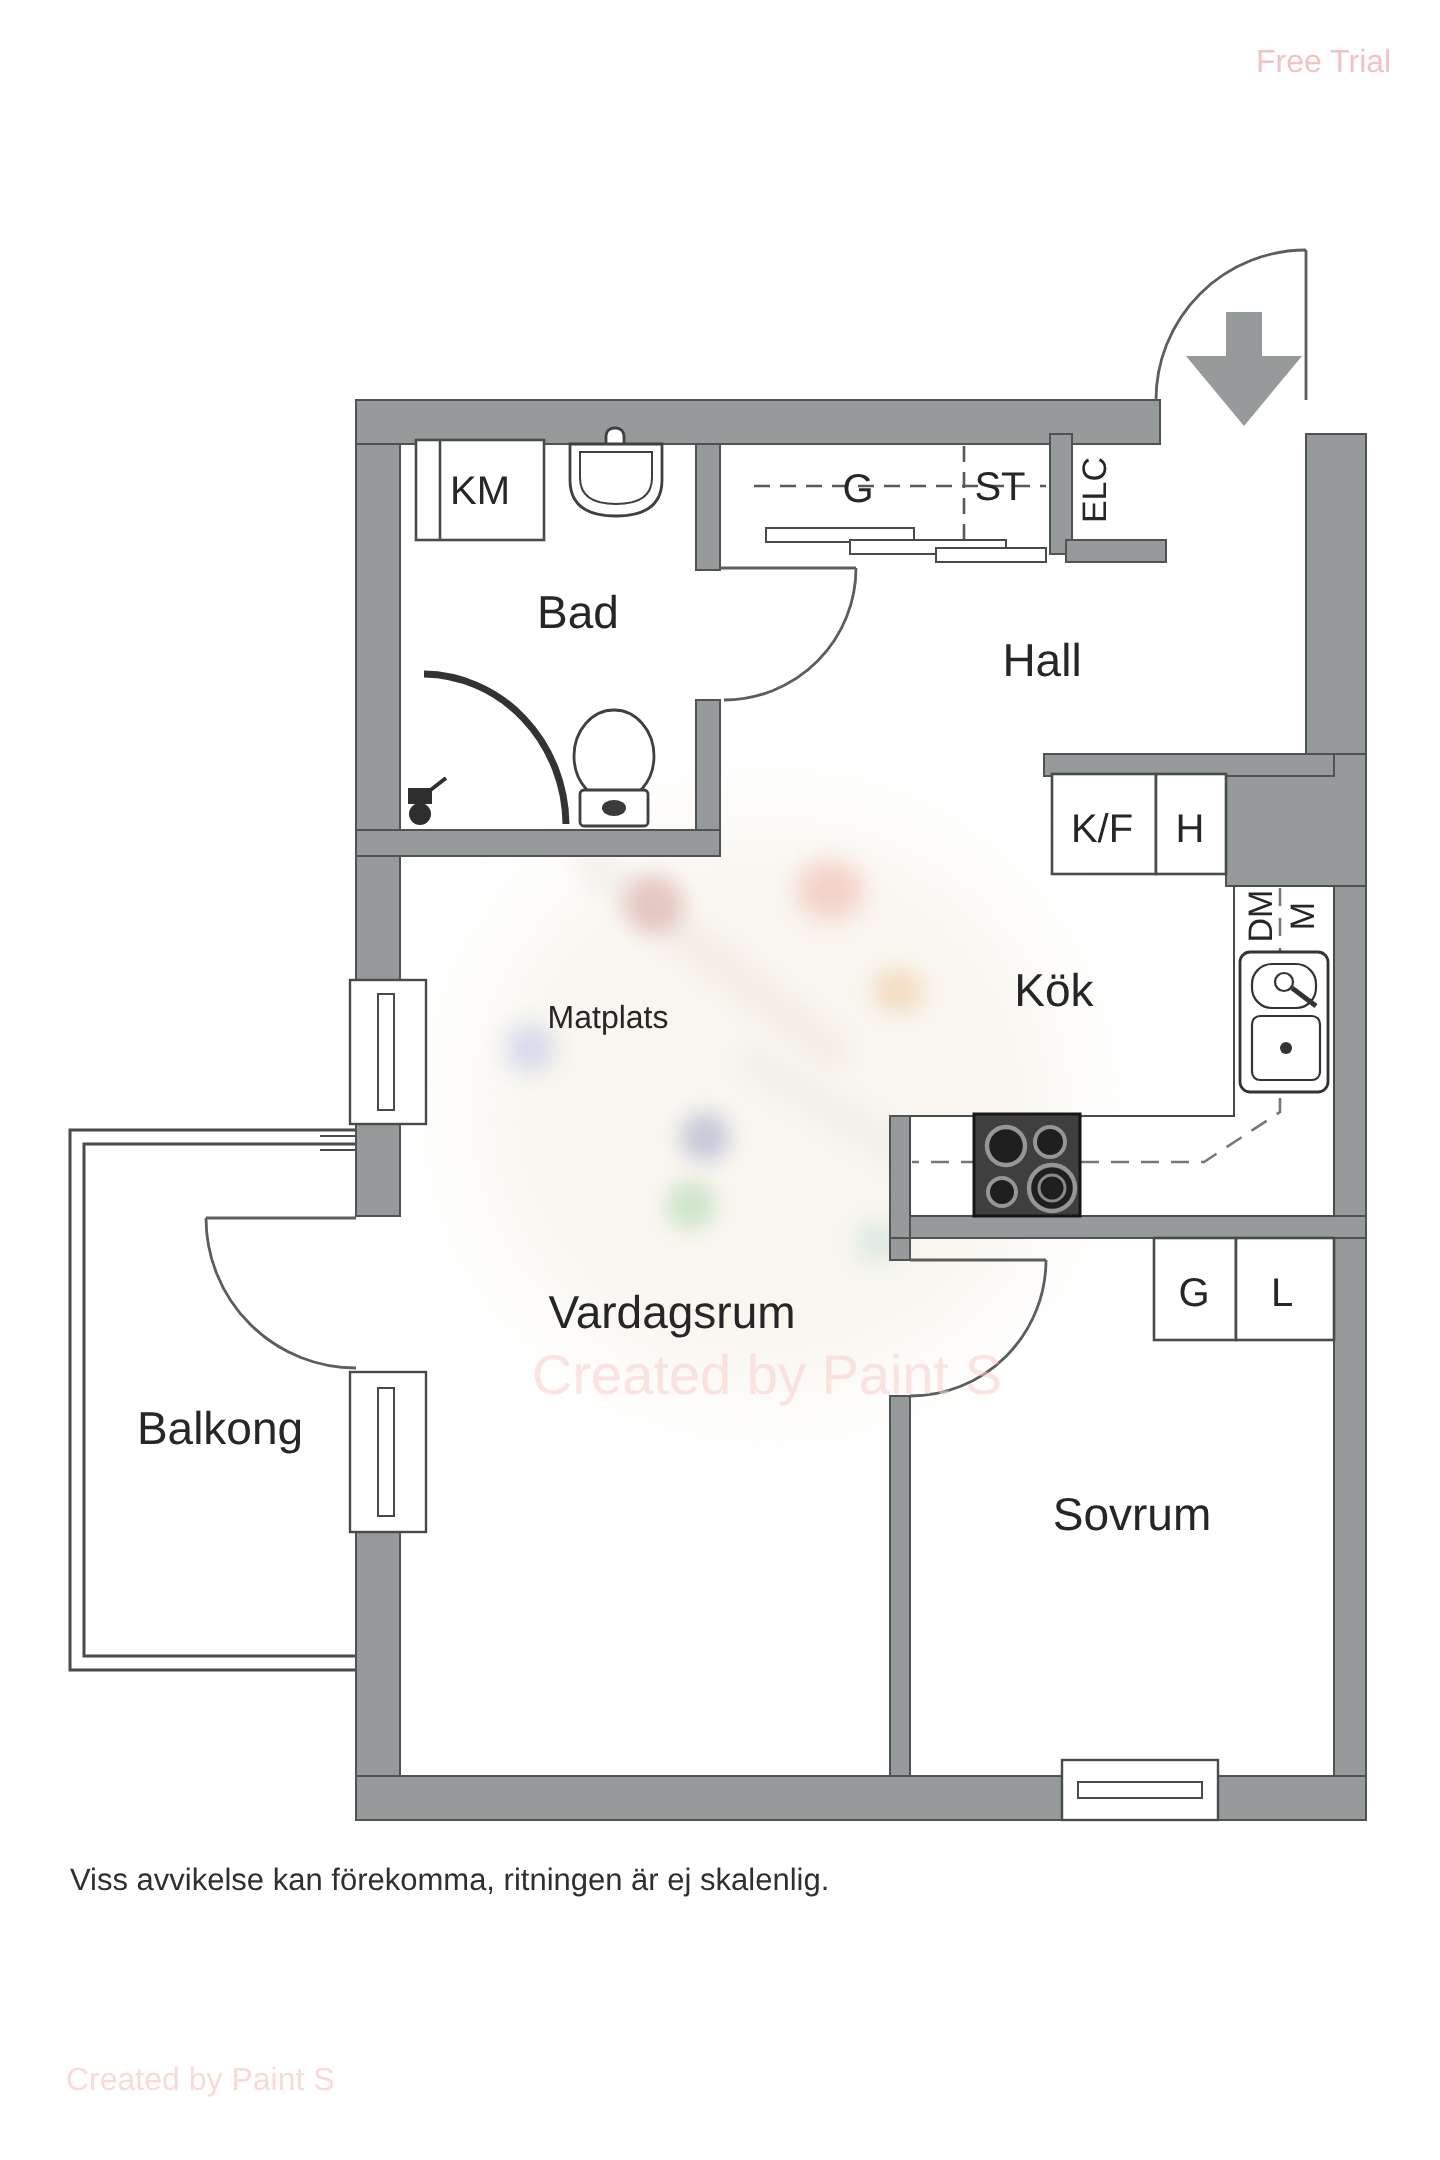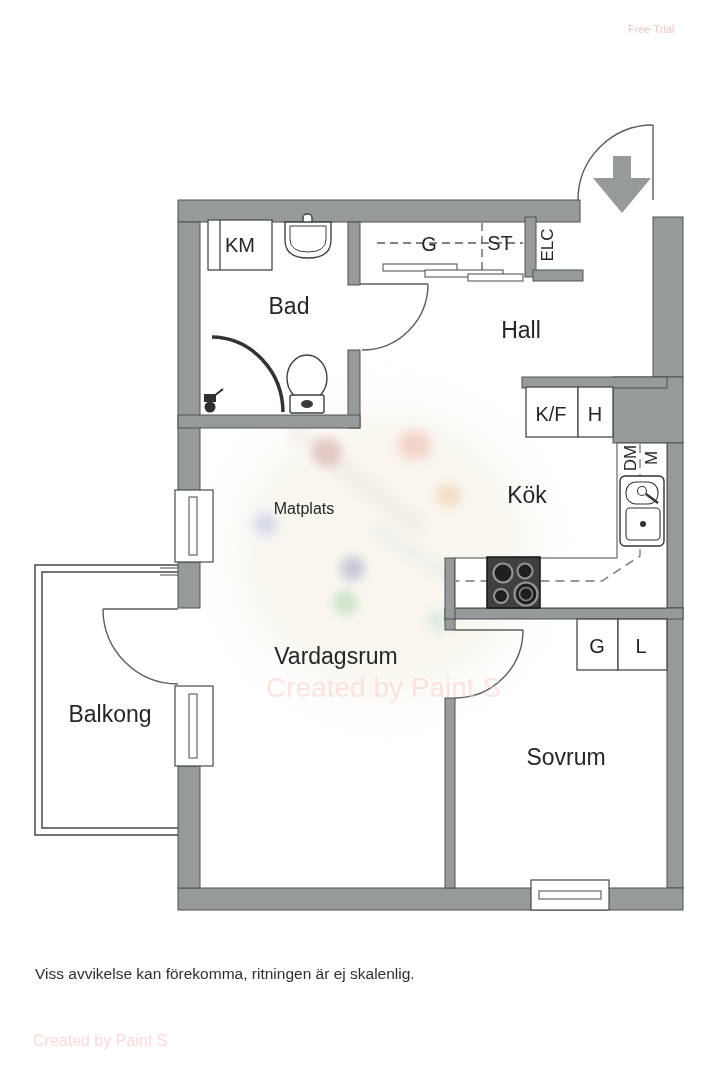--- a/index.html
+++ b/index.html
@@ -1,24 +1,24 @@
 <!DOCTYPE html>
 <html><head>
 <meta charset="utf-8">
 <style>
   html,body{margin:0;padding:0;background:#fff;}
   #canvas{position:relative;width:720px;height:1080px;background:#ffffff;overflow:hidden;
           font-family:"Liberation Sans",sans-serif;}
   #plan-svg{position:absolute;left:0;top:0;}
   .wm{position:absolute;white-space:nowrap;font-family:"Liberation Sans",sans-serif;}
-  #wm-free-trial{left:628px;top:23px;font-size:11px;color:#f3c3c3;text-align:right;}
+  #wm-free-trial{left:628px;top:23px;font-size:16px;color:#f3c3c3;text-align:right;}
   #wm-center{left:266px;top:672px;font-size:28px;color:rgba(247,205,203,0.55);}
   #wm-bottom{left:33px;top:1032px;font-size:16px;color:rgba(249,211,209,0.85);}
   #disclaimer{position:absolute;left:35px;top:932px;font-size:15.5px;color:#2f2f2f;
-              font-family:"Liberation Sans",sans-serif;margin-top:33px;}
+              font-family:"Liberation Sans",sans-serif;}
   .blob{position:absolute;border-radius:50%;}
   .streak{position:absolute;border-radius:8px;}
   svg text{font-family:"Liberation Sans",sans-serif;fill:#262626;}
 </style>
 </head>
 <body>
 
 <div id="canvas">
 
   <div class="blob" style="left:235px;top:408px;width:300px;height:290px;background:rgba(244,238,226,0.55);filter:blur(22px);"></div>

